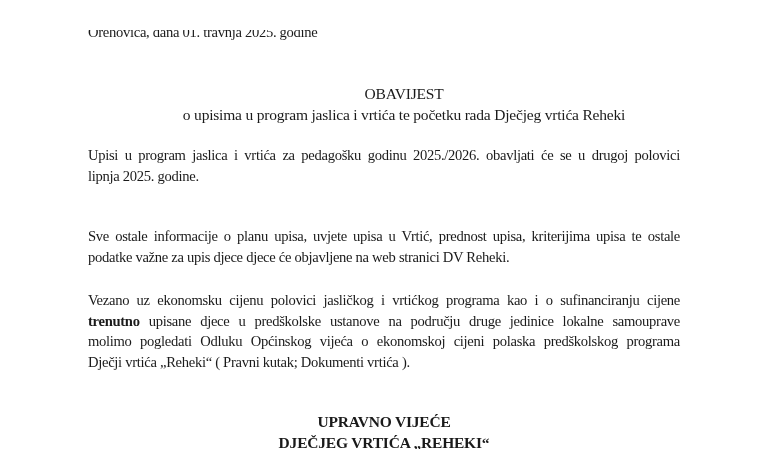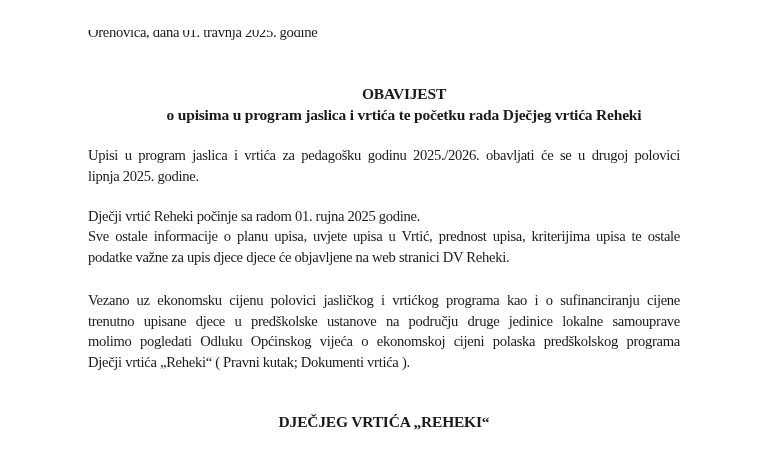--- a/index.html
+++ b/index.html
@@ -33,69 +33,67 @@
   .date-line {
     left: 88px;
     top: -8px;
     white-space: nowrap;
   }
   .title-block {
     left: 108px;          
     width: 592px;
     top: 54px;
     text-align: center;
-    font-weight: bold;
+    font-weight: normal;
     font-size: 15.5px;
     letter-spacing: -0.2px;
   }
   .signature-block {
     left: 88px;
     width: 592px;
     top: 382px;
     text-align: center;
     font-weight: bold;
     font-size: 15.5px;
     letter-spacing: -0.2px;
   }
   .p1 { top: 115px; }
   .p2 { top: 176px; }
   .p3 { top: 196px; }
   .p4 { top: 260px; }
-  b { font-weight: normal; }
+  b { font-weight: bold; }
 </style>
 </head>
 <body>
 
 <div class="page">
 
   <div class="abs date-line">Orehovica, dana 01. travnja 2025. godine</div>
 
   <div class="abs title-block">
     <div>OBAVIJEST</div>
     <div>o upisima u program jaslica i vrtića te početku rada Dječjeg vrtića Reheki</div>
   </div>
 
   <div class="abs body-block p1">
     <div class="jl">Upisi u program jaslica i vrtića za pedagošku godinu 2025./2026. obavljati će se u drugoj polovici</div>
     <div>lipnja 2025. godine.</div>
   </div>
 
-  <div class="abs body-block p2">
-    <div>Dječji vrtić Reheki počinje sa radom 01. rujna 2025 godine.</div>
-  </div>
 
   <div class="abs body-block p3">
     <div class="jl">Sve ostale informacije o planu upisa, uvjete upisa u Vrtić, prednost upisa, kriterijima upisa te ostale</div>
     <div>podatke važne za upis djece djece će objavljene na web stranici DV Reheki.</div>
   </div>
 
   <div class="abs body-block p4">
     <div class="jl">Vezano uz ekonomsku cijenu polovici jasličkog i vrtićkog programa kao i o sufinanciranju cijene</div>
     <div class="jl"><b>trenutno</b><span> upisane djece u predškolske ustanove na području druge jedinice lokalne samouprave</span></div>
     <div class="jl">molimo pogledati Odluku Općinskog vijeća o ekonomskoj cijeni polaska predškolskog programa</div>
     <div>Dječji vrtića „Reheki“ ( Pravni kutak; Dokumenti vrtića ).</div>
   </div>
 
   <div class="abs signature-block">
+    <div>UPRAVNO VIJEĆE</div>
     <div>DJEČJEG VRTIĆA „REHEKI“</div>
   </div>
 
 </div>
 
 </body></html>

